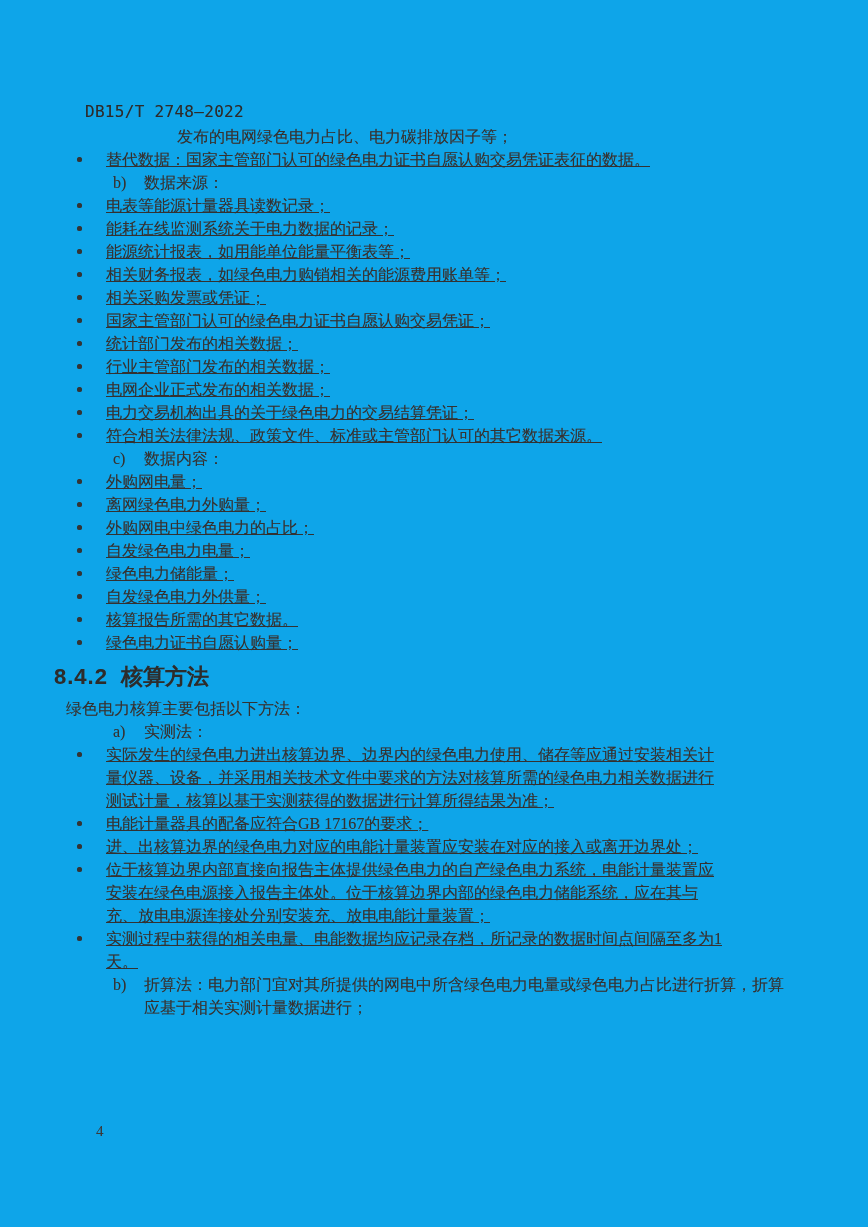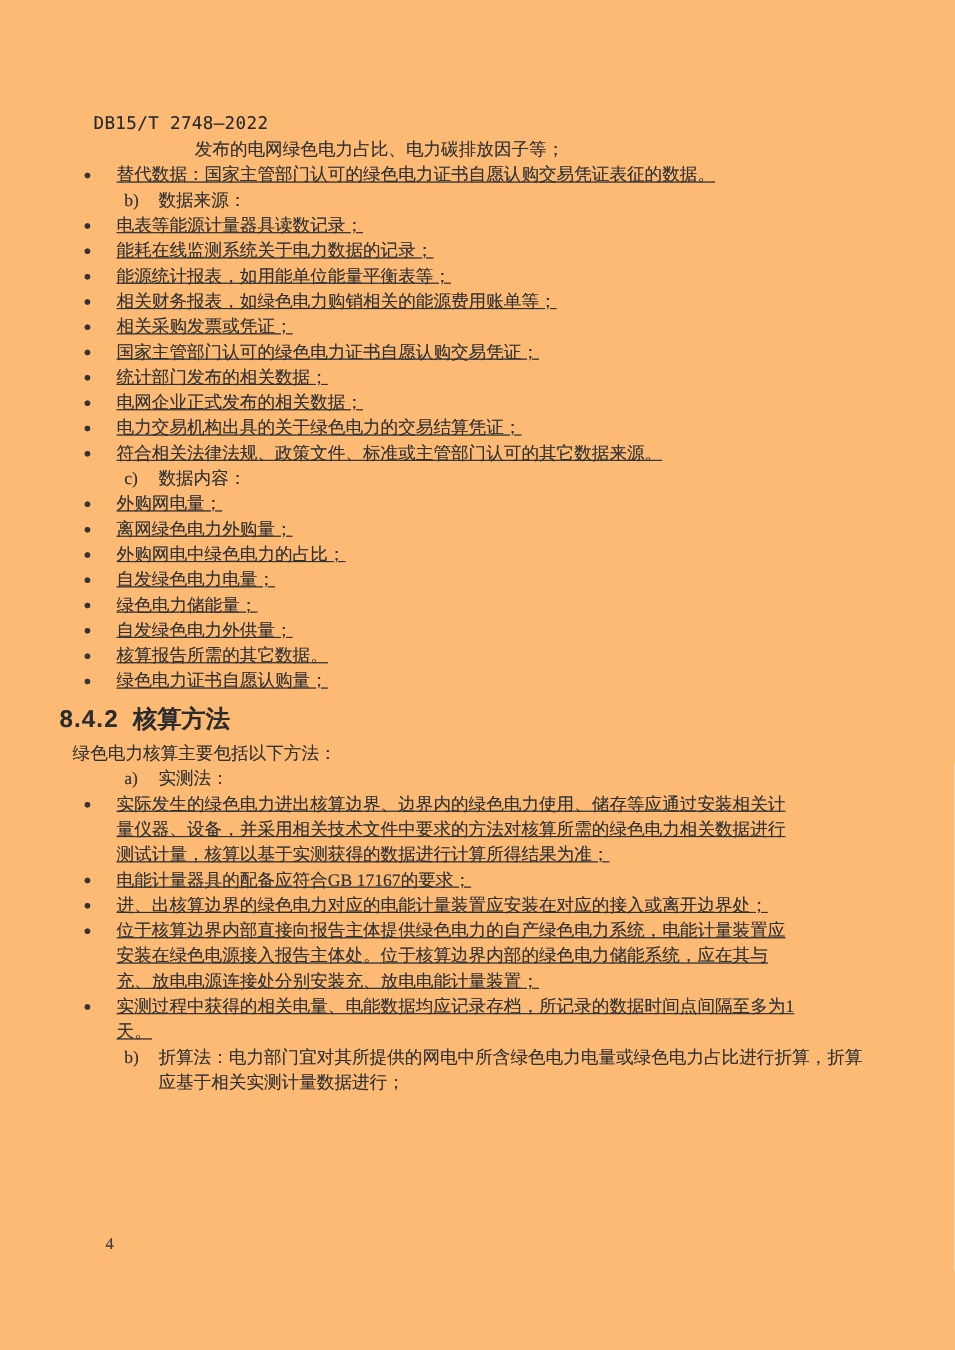--- a/index.html
+++ b/index.html
@@ -1,20 +1,20 @@
 <!DOCTYPE html>
 <html><head>
 <meta charset="utf-8">
 <style>
   html, body { margin: 0; padding: 0; background: #ffffff; }
   .page {
     position: relative;
     width: 868px;
     height: 1227px;
-    background: #fdba74;
+    background: #0ea5e9;
     overflow: hidden;
     font-family: "Liberation Serif", serif;
     color: #333232;
     text-shadow: 0 0 0.6px rgba(80,80,80,0.55);
   }
   .doc-header {
     position: absolute;
     left: 85px;
     top: 102px;
     font-family: "DejaVu Sans Mono", monospace;
@@ -97,20 +97,21 @@
   <div class="block block-continuation"><span>发布的电网绿色电力占比、电力碳排放因子等；</span></div>
       <div class="block block-bullet"><span class="dot"></span><span>替代数据：国家主管部门认可的绿色电力证书自愿认购交易凭证表征的数据。</span></div>
       <div class="block block-letter"><span class="marker">b)</span><span>数据来源：</span></div>
       <div class="block block-bullet"><span class="dot"></span><span>电表等能源计量器具读数记录；</span></div>
       <div class="block block-bullet"><span class="dot"></span><span>能耗在线监测系统关于电力数据的记录；</span></div>
       <div class="block block-bullet"><span class="dot"></span><span>能源统计报表，如用能单位能量平衡表等；</span></div>
       <div class="block block-bullet"><span class="dot"></span><span>相关财务报表，如绿色电力购销相关的能源费用账单等；</span></div>
       <div class="block block-bullet"><span class="dot"></span><span>相关采购发票或凭证；</span></div>
       <div class="block block-bullet"><span class="dot"></span><span>国家主管部门认可的绿色电力证书自愿认购交易凭证；</span></div>
       <div class="block block-bullet"><span class="dot"></span><span>统计部门发布的相关数据；</span></div>
+      <div class="block block-bullet"><span class="dot"></span><span>行业主管部门发布的相关数据；</span></div>
       <div class="block block-bullet"><span class="dot"></span><span>电网企业正式发布的相关数据；</span></div>
       <div class="block block-bullet"><span class="dot"></span><span>电力交易机构出具的关于绿色电力的交易结算凭证；</span></div>
       <div class="block block-bullet"><span class="dot"></span><span>符合相关法律法规、政策文件、标准或主管部门认可的其它数据来源。</span></div>
       <div class="block block-letter"><span class="marker">c)</span><span>数据内容：</span></div>
       <div class="block block-bullet"><span class="dot"></span><span>外购网电量；</span></div>
       <div class="block block-bullet"><span class="dot"></span><span>离网绿色电力外购量；</span></div>
       <div class="block block-bullet"><span class="dot"></span><span>外购网电中绿色电力的占比；</span></div>
       <div class="block block-bullet"><span class="dot"></span><span>自发绿色电力电量；</span></div>
       <div class="block block-bullet"><span class="dot"></span><span>绿色电力储能量；</span></div>
       <div class="block block-bullet"><span class="dot"></span><span>自发绿色电力外供量；</span></div>

